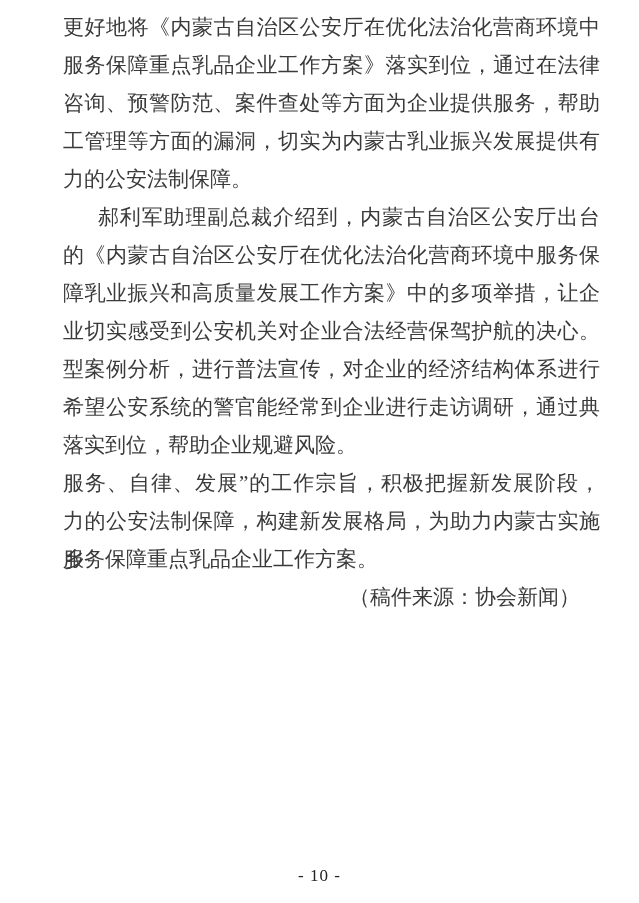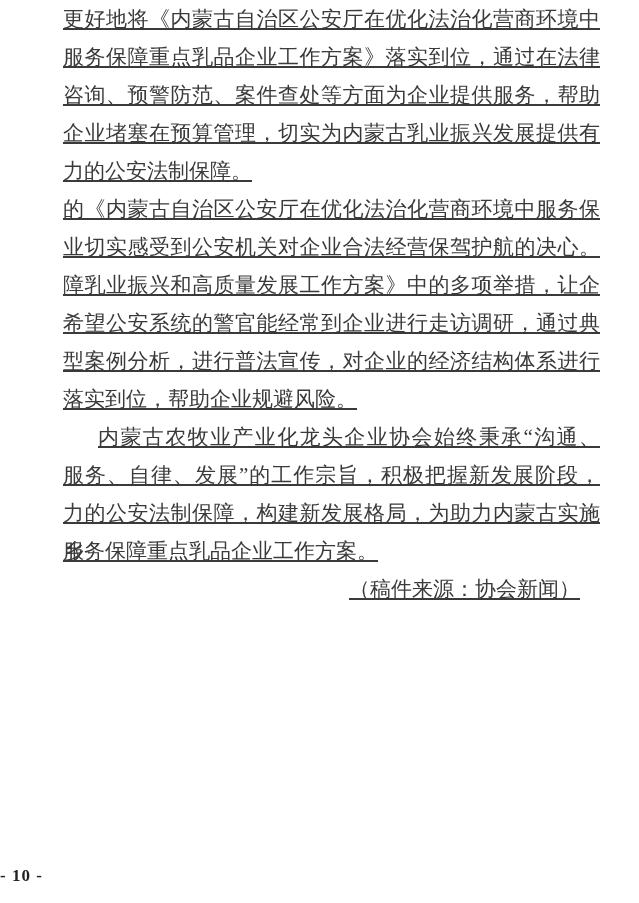--- a/index.html
+++ b/index.html
@@ -11,23 +11,22 @@
     height: 903px;
     background: #ffffff;
     position: relative;
     overflow: hidden;
     font-family: "Liberation Serif", "DejaVu Serif", serif;
     color: #3a3a3a;
   }
   .doc-body {
     position: absolute;
     left: 63px;
-    top: 0;
+    top: 8px;
     width: 537px;
-    text-decoration: underline;
   }
   .line {
     height: 38px;
     line-height: 38px;
     font-size: 21px;
     text-align: justify;
     text-align-last: justify;
     text-justify: inter-character;
   }
   .line.para-end {
@@ -42,52 +41,51 @@
     text-align-last: right;
     padding-right: 20px;
   }
   .page-number {
     position: absolute;
     left: 0;
     right: 0;
     top: 864px;
     height: 24px;
     line-height: 24px;
-    text-align: left;
+    text-align: center;
     font-size: 17px;
     color: #222222;
     letter-spacing: 1px;
     font-family: "Liberation Serif", "DejaVu Serif", serif;
-    font-weight: bold;
   }
 </style>
 </head>
 <body>
 
 <div class="doc-body">
 
   <div>
     <div class="line">更好地将《内蒙古自治区公安厅在优化法治化营商环境中</div>
     <div class="line">服务保障重点乳品企业工作方案》落实到位，通过在法律</div>
     <div class="line">咨询、预警防范、案件查处等方面为企业提供服务，帮助</div>
-    <div class="line">企业堵塞在预算管理，切实为内蒙古乳业振兴发展提供有</div>
+    <div class="line">工管理等方面的漏洞，切实为内蒙古乳业振兴发展提供有</div>
     <div class="line para-end">力的公安法制保障。</div>
   </div>
 
   <div>
+    <div class="line indent">郝利军助理副总裁介绍到，内蒙古自治区公安厅出台</div>
     <div class="line">的《内蒙古自治区公安厅在优化法治化营商环境中服务保</div>
+    <div class="line">障乳业振兴和高质量发展工作方案》中的多项举措，让企</div>
     <div class="line">业切实感受到公安机关对企业合法经营保驾护航的决心。</div>
-    <div class="line">障乳业振兴和高质量发展工作方案》中的多项举措，让企</div>
+    <div class="line">型案例分析，进行普法宣传，对企业的经济结构体系进行</div>
     <div class="line">希望公安系统的警官能经常到企业进行走访调研，通过典</div>
-    <div class="line">型案例分析，进行普法宣传，对企业的经济结构体系进行</div>
     <div class="line para-end">落实到位，帮助企业规避风险。</div>
   </div>
 
   <div>
-    <div class="line indent">内蒙古农牧业产业化龙头企业协会始终秉承“沟通、</div>
     <div class="line">服务、自律、发展”的工作宗旨，积极把握新发展阶段，</div>
     <div class="line">力的公安法制保障，构建新发展格局，为助力内蒙古实施乡</div>
     <div class="line para-end">服务保障重点乳品企业工作方案。</div>
   </div>
 
   <div class="line source">（稿件来源：协会新闻）</div>
 
 </div>
 
 <div class="page-number">- 10 -</div>

